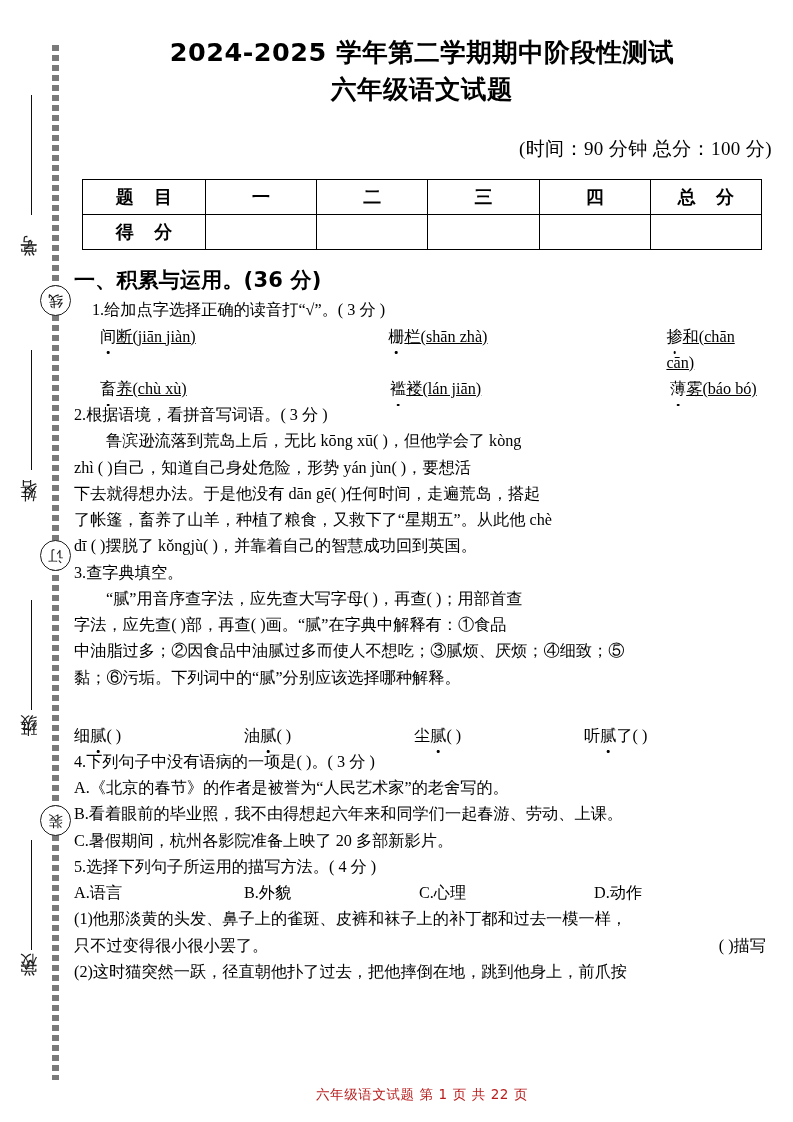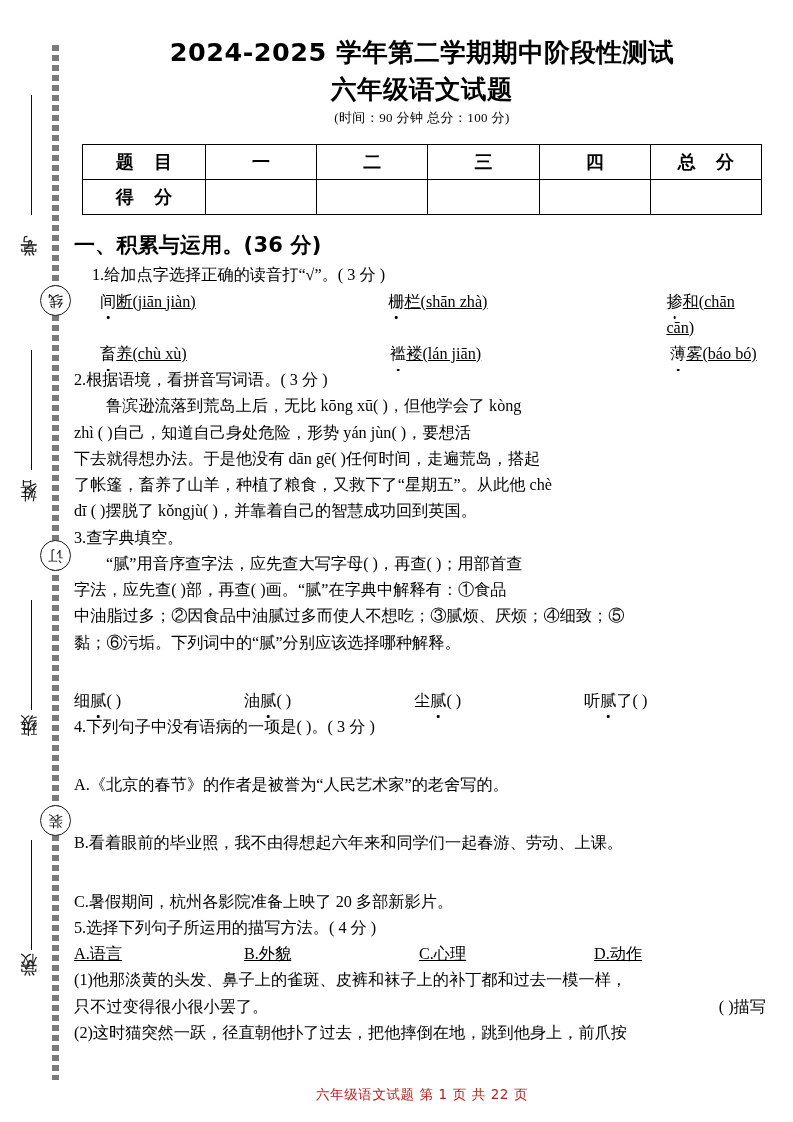--- a/index.html
+++ b/index.html
@@ -90,23 +90,23 @@
     font-size: 25.5px;
     font-weight: bold;
     letter-spacing: 0.5px;
     font-family: "DejaVu Sans", sans-serif;
     margin: 0;
     line-height: 1.28;
   }
   #title-line1 { padding-top: 36px; }
   #title-line2 { padding-top: 4px; }
   .doc-subtitle {
-    text-align: center;
-    font-size: 13px;
-    margin-top: 4px;
+    text-align: right;
+    font-size: 19px;
+    margin-top: 31px;
     letter-spacing: 0.4px;
   }
 
   
   #score-table {
     border-collapse: collapse;
     margin: 17px auto 0 auto;
     width: 680px;
     table-layout: fixed;
   }
@@ -134,21 +134,21 @@
   .section-title {
     font-weight: bold;
     font-family: "DejaVu Sans", sans-serif;
     font-size: 21px;
     letter-spacing: 0.2px;
   }
   .q-line {
     white-space: nowrap;
   }
   .q-indent { text-indent: 18px; }
-  .opt-line { white-space: nowrap; margin-top: 32px; }
+  .opt-line { white-space: nowrap; }
   .dotted {
     position: relative;
     display: inline-block;
   }
   .dotted::after {
     content: "";
     position: absolute;
     left: 50%;
     bottom: -4px;
     width: 2.6px;
@@ -162,21 +162,21 @@
     margin-left: 26px;
     text-decoration: underline;
   }
   .row3 > span:nth-child(1) { width: 290px; }
   .row3 > span:nth-child(2) { width: 280px; }
   .row4 {
     display: flex;
     margin-left: 0;
   }
   .row4 > span { width: 170px; margin-top: 32px; }
-  .opts-abcd { display: flex; margin-left: 0; text-decoration: underline; }
+  .opts-abcd { display: flex; margin-left: 0; }
   .opts-abcd > span:nth-child(1) { width: 170px; }
   .opts-abcd > span:nth-child(2) { width: 175px; }
   .opts-abcd > span:nth-child(3) { width: 175px; }
   .right-tail { float: right; margin-left: 16px; }
 
   
   #page-footer {
     position: absolute;
     left: 0;
     bottom: 18px;

